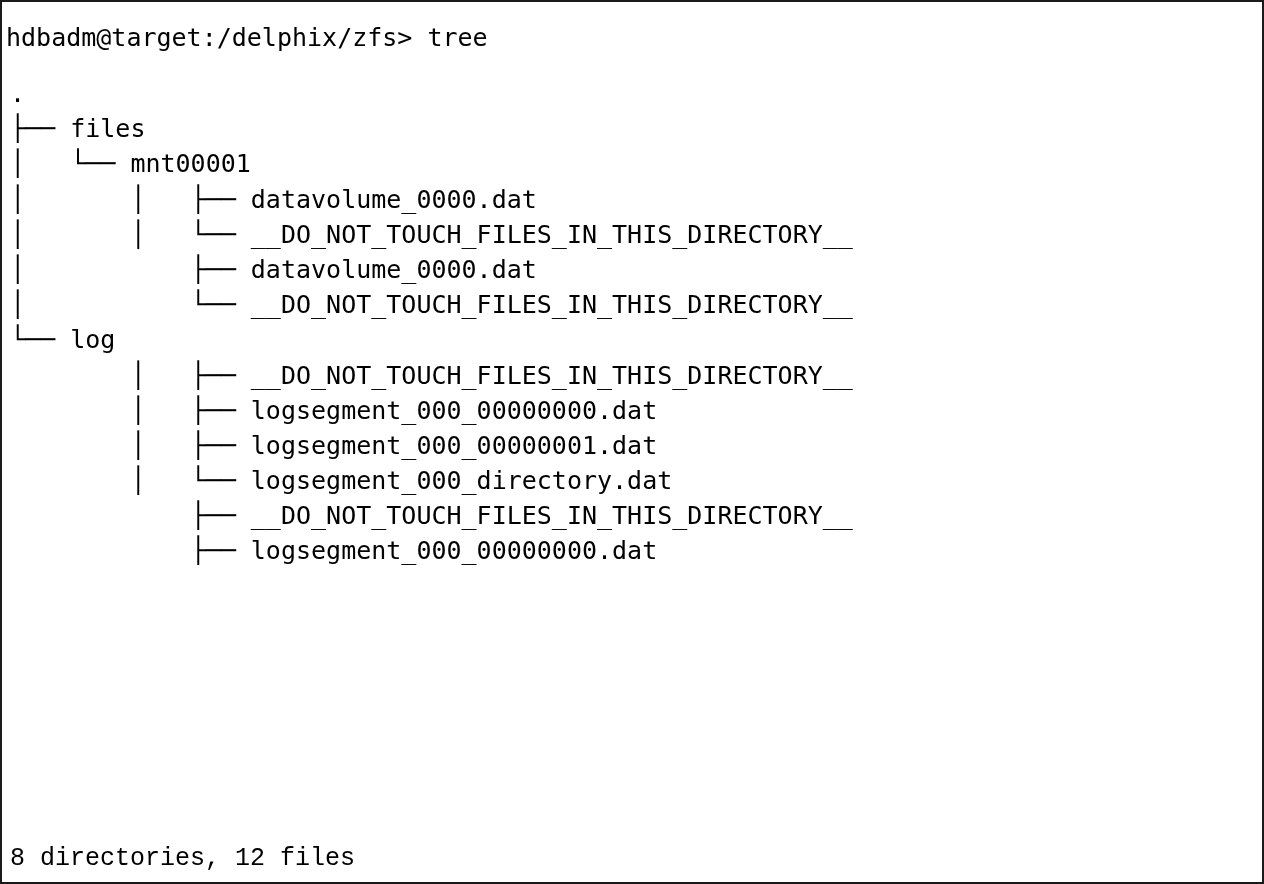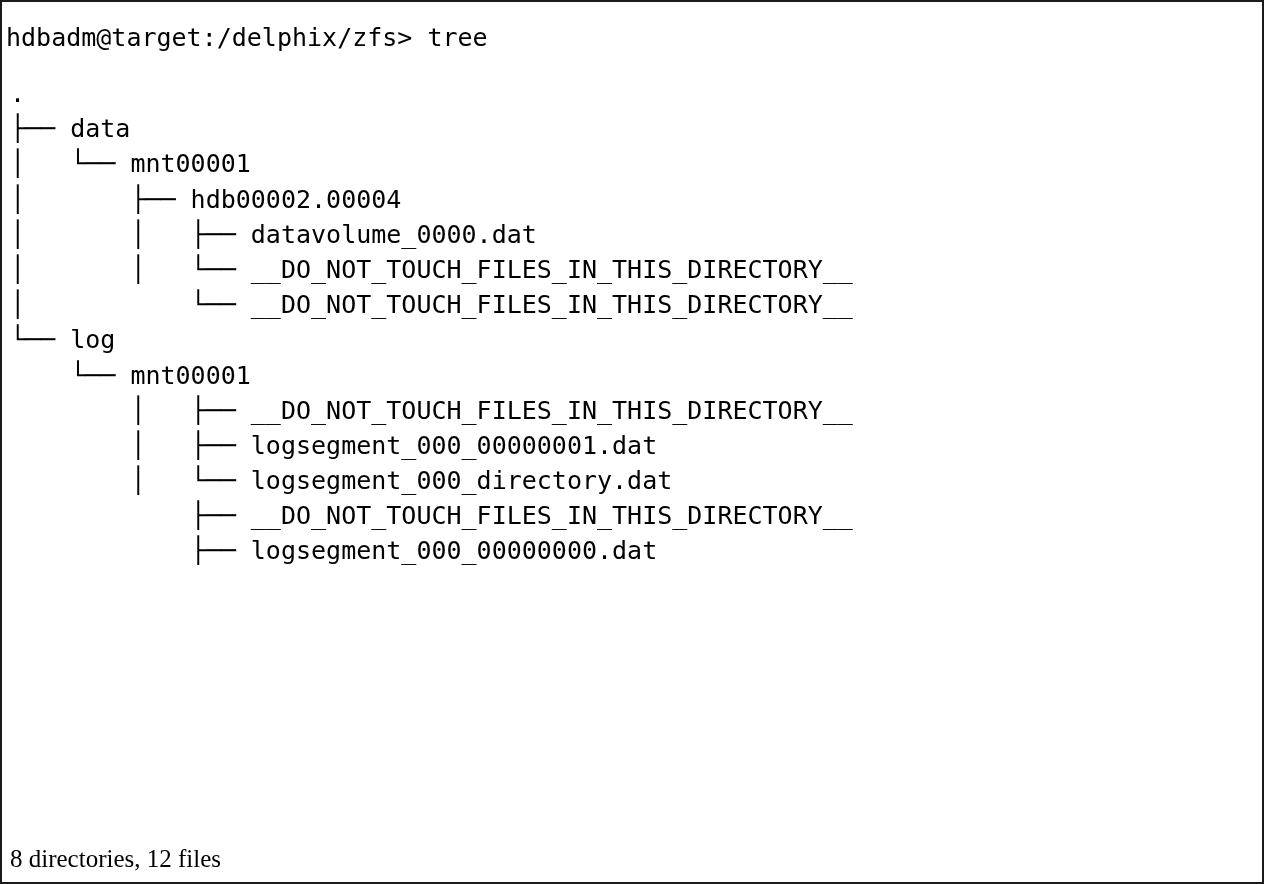--- a/index.html
+++ b/index.html
@@ -50,47 +50,47 @@
     line-height: 40px;
   }
   #summary-line {
     position: absolute;
     left: 4px;
     bottom: 4px;
     font-size: 25px;
     line-height: 34px;
     color: #000000;
     white-space: pre;
-    font-family: Liberation Serif, serif;
+    font-family: Liberation Mono, monospace;
   }
   #tree-body {
     position: absolute;
     left: 4px;
     top: 58px;
   }
 </style>
 </head>
 <body>
 
 <div id="terminal-window">
   <div id="terminal-screen">
 
     <div class="term-line" id="prompt-line"><span>hdbadm@target:/delphix/zfs&gt; tree</span></div>
 
     <div id="tree-body">
       <div class="term-line">.</div>
-      <div class="term-line">├── data</div>
+      <div class="term-line">├── files</div>
       <div class="term-line">│   └── mnt00001</div>
-      <div class="term-line">│       ├── hdb00002.00004</div>
       <div class="term-line">│       │   ├── datavolume_0000.dat</div>
       <div class="term-line">│       │   └── __DO_NOT_TOUCH_FILES_IN_THIS_DIRECTORY__</div>
+      <div class="term-line">│           ├── datavolume_0000.dat</div>
       <div class="term-line">│           └── __DO_NOT_TOUCH_FILES_IN_THIS_DIRECTORY__</div>
       <div class="term-line">└── log</div>
-      <div class="term-line">    └── mnt00001</div>
       <div class="term-line">        │   ├── __DO_NOT_TOUCH_FILES_IN_THIS_DIRECTORY__</div>
+      <div class="term-line">        │   ├── logsegment_000_00000000.dat</div>
       <div class="term-line">        │   ├── logsegment_000_00000001.dat</div>
       <div class="term-line">        │   └── logsegment_000_directory.dat</div>
       <div class="term-line">            ├── __DO_NOT_TOUCH_FILES_IN_THIS_DIRECTORY__</div>
       <div class="term-line">            ├── logsegment_000_00000000.dat</div>
     </div>
 
     <div id="summary-line">8 directories, 12 files</div>
 
   </div>
 </div>

